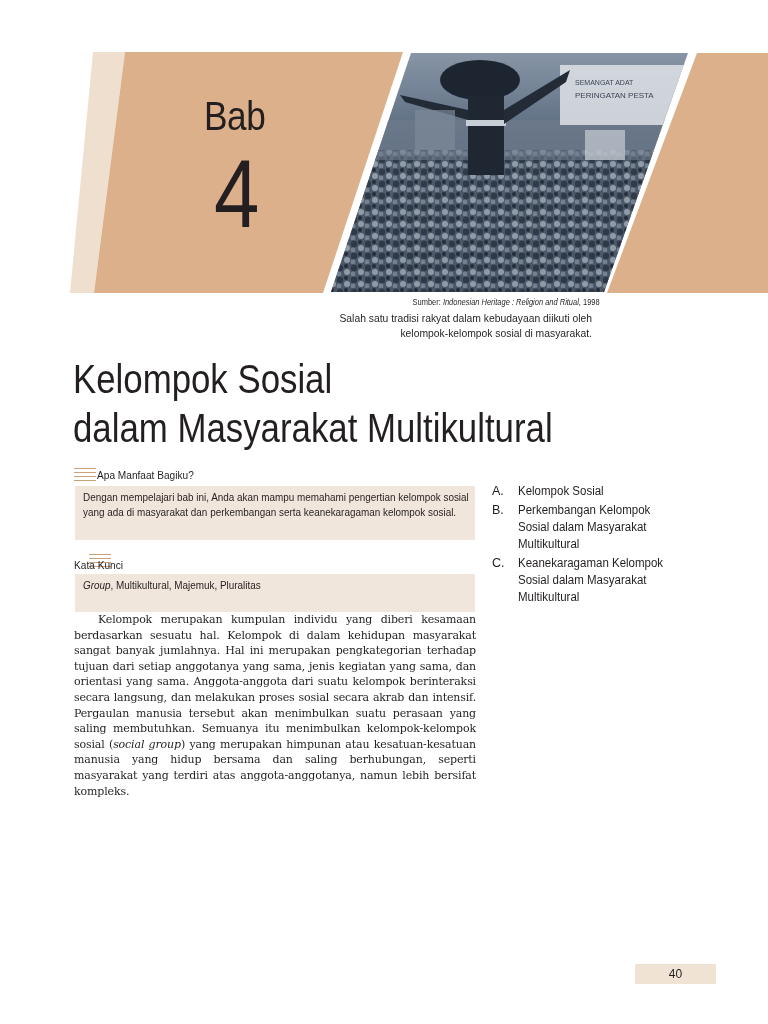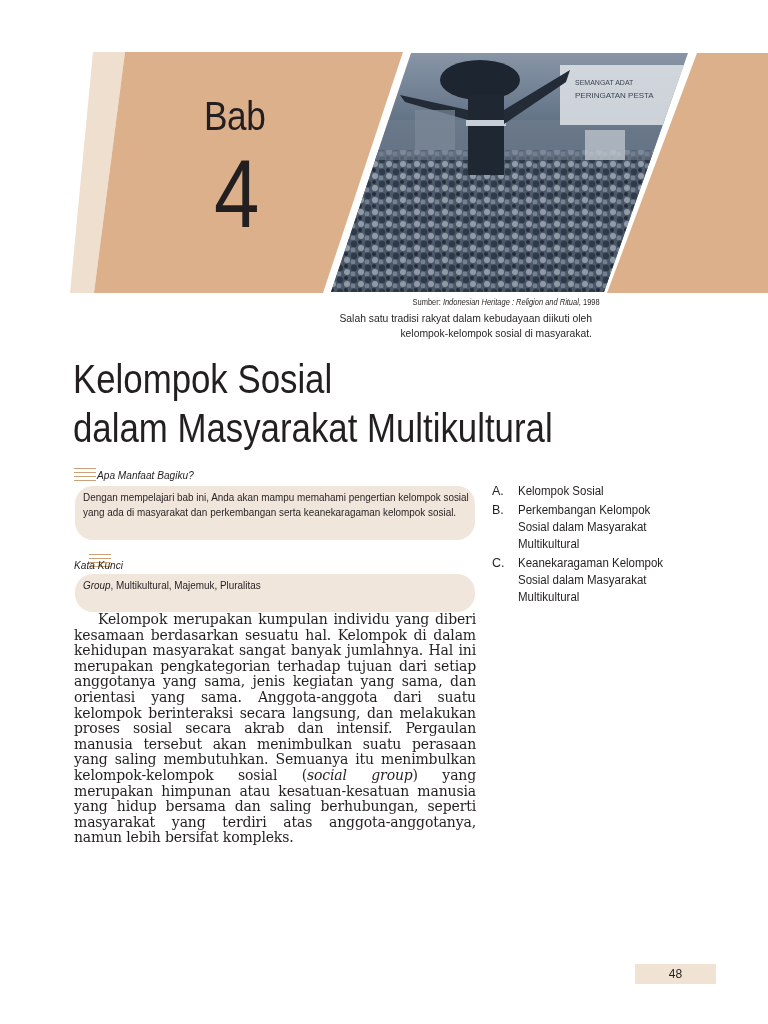--- a/index.html
+++ b/index.html
@@ -18,37 +18,37 @@
   .photo-source { position: absolute; right: 168px; top: 297px; font-size: 8.5px; line-height: 10px; color: #231f20;
     white-space: nowrap; transform: scaleX(0.88); transform-origin: right top; }
   .photo-source i { font-style: italic; }
   .photo-caption { position: absolute; right: 176px; top: 311px; width: 400px; text-align: right;
     font-size: 11.5px; line-height: 15px; color: #231f20; transform: scaleX(0.9); transform-origin: right top; }
 
   .chapter-title { position: absolute; left: 73px; top: 355px; font-size: 40px; line-height: 49px;
     color: #231f20; font-family: "Liberation Sans", sans-serif; transform: scaleX(0.87); transform-origin: left top;
     white-space: nowrap; }
 
-  .section-label { position: absolute; left: 74px; height: 18px; display: flex; align-items: center; font-style: italic; }
+  .section-label { position: absolute; left: 74px; height: 18px; display: flex; align-items: center; }
   .lines-icon { width: 22px; height: 16px; position: relative; margin-right: 1px; }
   .lines-icon span { position: absolute; left: 0; width: 22px; height: 1px; background: #c9a27a; }
   .section-label .text { font-size: 11px; color: #231f20; transform: scaleX(0.92); transform-origin: left center; white-space: nowrap; }
 
   .box { position: absolute; left: 75px; width: 400px; background: #f1e6dc; padding: 4px 8px;
-    font-size: 11px; line-height: 15px; color: #231f20; border-radius: 18px; }
+    font-size: 11px; line-height: 15px; color: #231f20; }
   .box .inner { transform: scaleX(0.9); transform-origin: left top; width: 430px; }
   .box i { font-style: italic; }
 
   .outline { position: absolute; left: 492px; top: 483px; width: 230px; font-size: 12.5px; line-height: 17px; color: #231f20; }
   .outline-item { display: flex; margin-bottom: 2px; }
   .outline-letter { width: 26px; flex: none; }
   .outline-text { width: 180px; transform: scaleX(0.92); transform-origin: left top; }
 
   .body-text { position: absolute; left: 74px; top: 612px; width: 402px; font-family: "DejaVu Serif", serif;
-    font-size: 14px; line-height: 15.6px; color: #231f20; text-align: justify; text-indent: 24px;
+    font-size: 11px; line-height: 15.6px; color: #231f20; text-align: justify; text-indent: 24px;
     letter-spacing: -0.15px; }
   .body-text i { font-style: italic; }
 
   .page-number { position: absolute; left: 635px; top: 964px; width: 81px; height: 20px; background: #f1e3d4;
     font-size: 12px; line-height: 20px; text-align: center; color: #231f20; }
 </style>
 </head>
 <body>
 
 <div class="header-art">
@@ -151,13 +151,13 @@
     <span class="outline-text">Perkembangan Kelompok Sosial dalam Masyarakat Multikultural</span>
   </div>
   <div class="outline-item">
     <span class="outline-letter">C.</span>
     <span class="outline-text">Keanekaragaman Kelompok Sosial dalam Masyarakat Multikultural</span>
   </div>
 </div>
 
 <p class="body-text"><span>Kelompok merupakan kumpulan individu yang diberi kesamaan berdasarkan sesuatu hal. Kelompok di dalam kehidupan masyarakat sangat banyak jumlahnya. Hal ini merupakan pengkategorian terhadap tujuan dari setiap anggotanya yang sama, jenis kegiatan yang sama, dan orientasi yang sama. Anggota-anggota dari suatu kelompok berinteraksi secara langsung, dan melakukan proses sosial secara akrab dan intensif. Pergaulan manusia tersebut akan menimbulkan suatu perasaan yang saling membutuhkan. Semuanya itu menimbulkan kelompok-kelompok sosial (</span><i>social group</i><span>) yang merupakan himpunan atau kesatuan-kesatuan manusia yang hidup bersama dan saling berhubungan, seperti masyarakat yang terdiri atas anggota-anggotanya, namun lebih bersifat kompleks.</span></p>
 
-<div class="page-number">48</div>
+<div class="page-number">40</div>
 
 </body></html>

